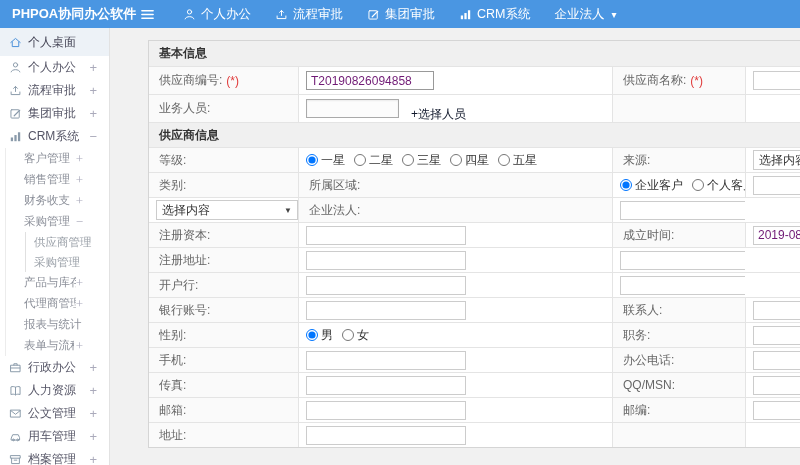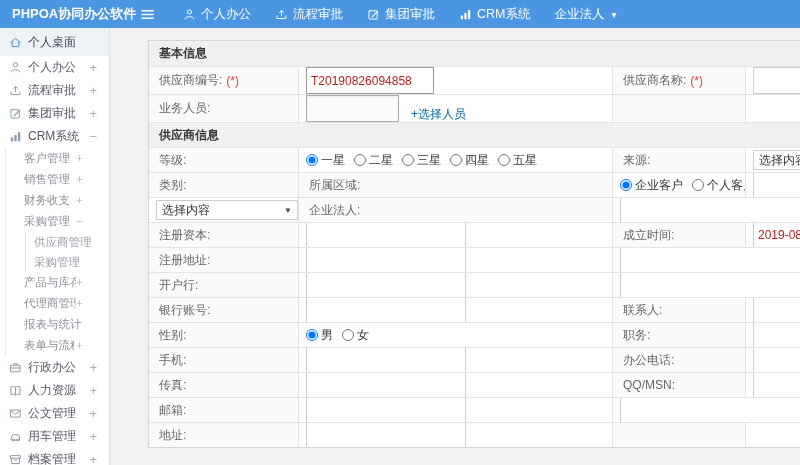--- a/index.html
+++ b/index.html
@@ -43,24 +43,24 @@
   .formtable { width:1010px; background:#fff; border:1px solid #d5d5d5;}
   .sec-h { height:25px; line-height:25px; background:#f0f0f0; padding-left:10px;
     font-weight:bold; color:#333; border-top:1px solid #e4e4e4;}
   .formtable > .sec-h:first-child { border-top:none;}
   .frow { display:grid; grid-template-columns:149px 314px 133px 414px; border-top:1px solid #e4e4e4;}
   .fcell { display:flex; align-items:center; overflow:hidden;}
   .fcell + .fcell { border-left:1px solid #e4e4e4;}
   .lblc { background:#fafafa; padding-left:10px; color:#666; white-space:nowrap;}
   .fldc { background:#fff; padding-left:7px; white-space:nowrap;}
   .req { color:#e03c3c; margin-left:4px;}
-  .inp { height:27px; border:1px solid #ccc; font:inherit; padding:0 4px; background:#fff; color:#b91c1c;}
+  .inp { height:19px; border:1px solid #ccc; font:inherit; padding:0 4px; background:#fff; color:#701a75;}
   .inp.strong { border-color:#999;}
   .inp.soft { border-color:#aaa; background:#fcfcfc; box-shadow:inset 0 1px 2px rgba(0,0,0,.07);}
-  .lnk { color:#0369a1; margin-left:12px; cursor:pointer; text-decoration:none;margin-top:12px;}
+  .lnk { color:#0f172a; margin-left:12px; cursor:pointer; text-decoration:none;margin-top:12px;}
   .sel { height:20px; border:1px solid #ccc; background:#fff; display:inline-flex;
     align-items:center; justify-content:space-between; padding:0 5px; color:#333; cursor:pointer;}
   .sel .arr { font-size:8px; color:#444; margin-left:6px;}
   .rad { display:inline-flex; align-items:center; margin-right:9px; color:#333; cursor:pointer;}
   .rad input { width:12px; height:12px; margin:0 3px 0 0;}
 </style>
 </head>
 <body>
 
 <div class="header">
@@ -488,20 +488,23 @@
             <input class="inp" style="width: 165px;" value="">
           </div>
         </div>
         <div class="frow" style="height:25px">
           <div class="fcell lblc">
             <span>邮箱:</span>
           </div>
           <div class="fcell fldc">
             <input class="inp" style="width: 160px;" value="">
           </div>
+          <div class="fcell lblc">
+            <span>邮编:</span>
+          </div>
           <div class="fcell fldc">
             <input class="inp" style="width: 165px;" value="">
           </div>
         </div>
         <div class="frow" style="height:25px">
           <div class="fcell lblc">
             <span>地址:</span>
           </div>
           <div class="fcell fldc">
             <input class="inp" style="width: 160px;" value="">

